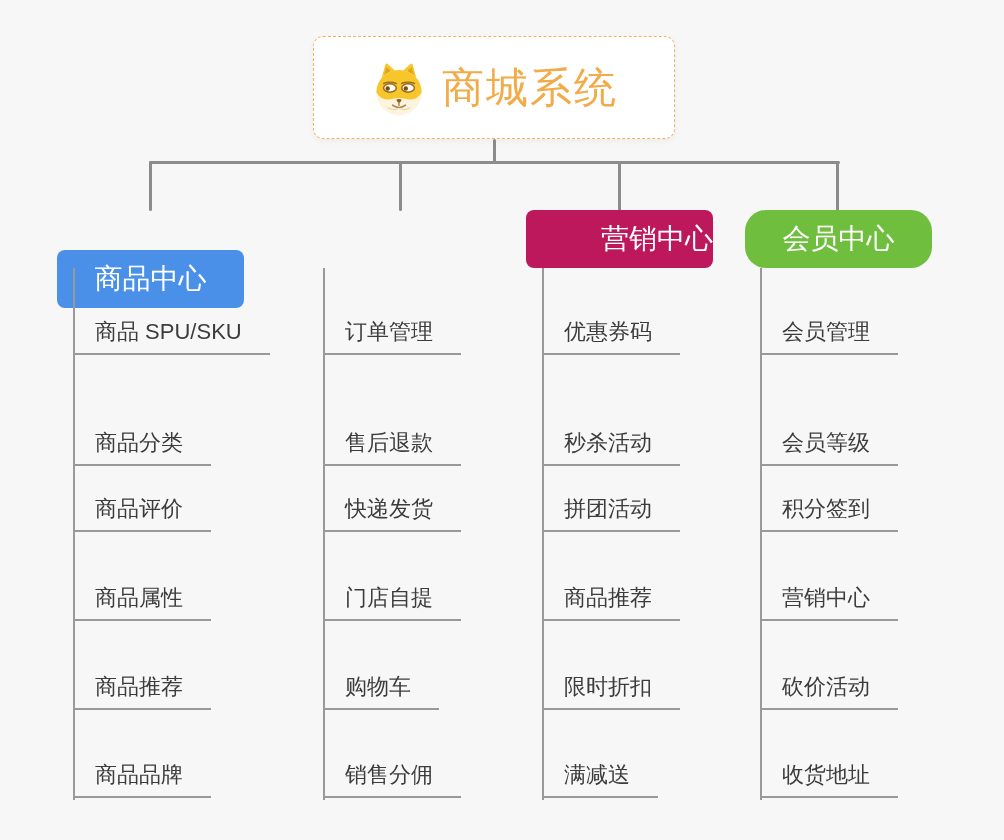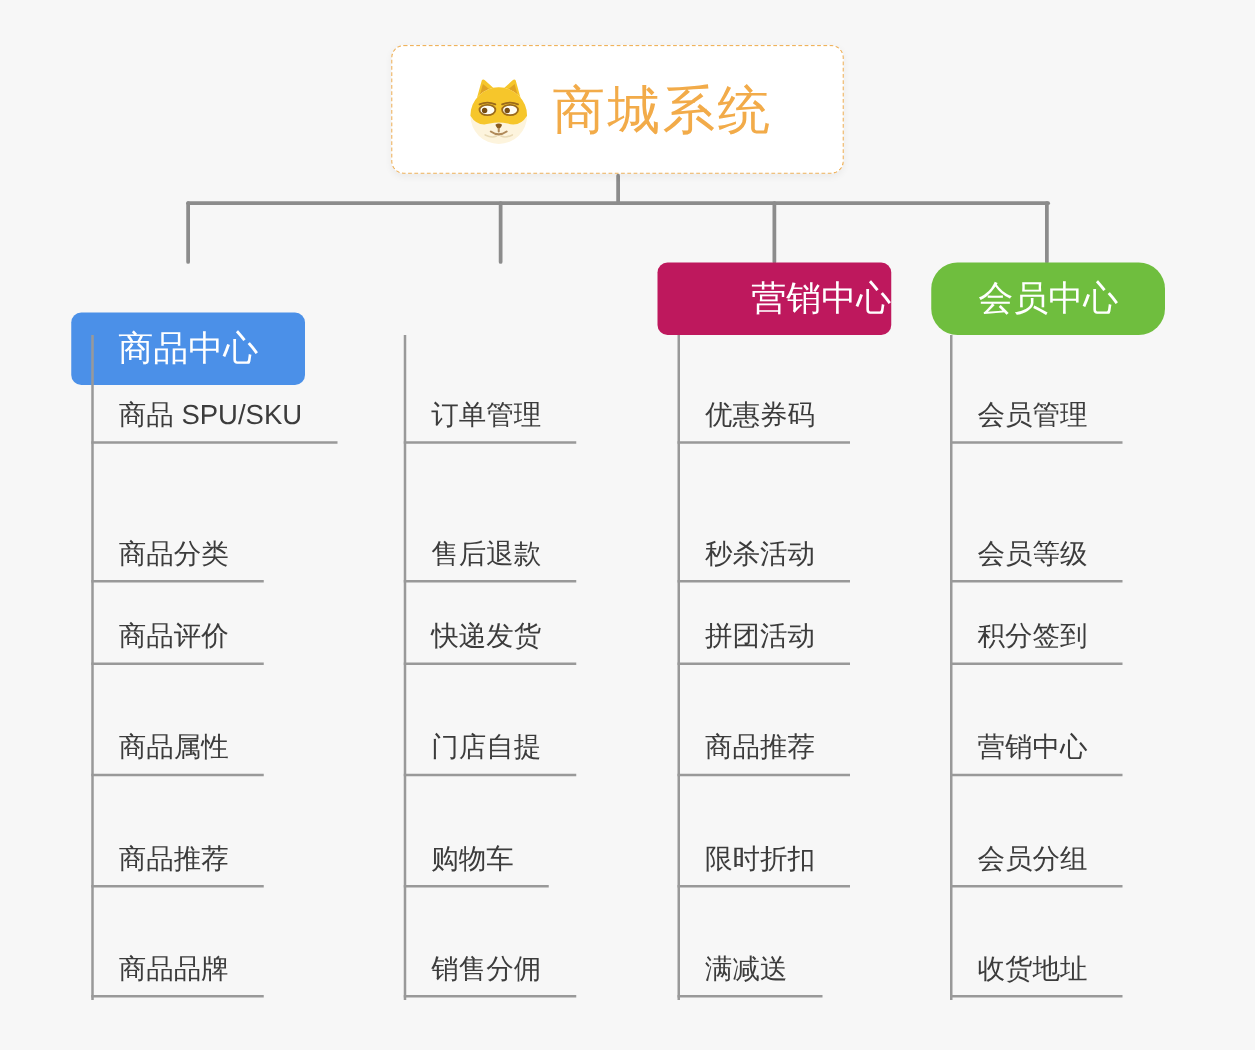--- a/index.html
+++ b/index.html
@@ -148,17 +148,17 @@
     <div class="leaf r3">商品推荐</div>
     <div class="leaf r4">限时折扣</div>
     <div class="leaf r5">满减送</div>
   </div>
 
   <div class="leafcol c3">
     <div class="leaf r0">会员管理</div>
     <div class="leaf r1">会员等级</div>
     <div class="leaf r2">积分签到</div>
     <div class="leaf r3">营销中心</div>
-    <div class="leaf r4">会员分组</div>
+    <div class="leaf r4">砍价活动</div>
     <div class="leaf r5">收货地址</div>
   </div>
 
 </div>
 
 </body></html>

